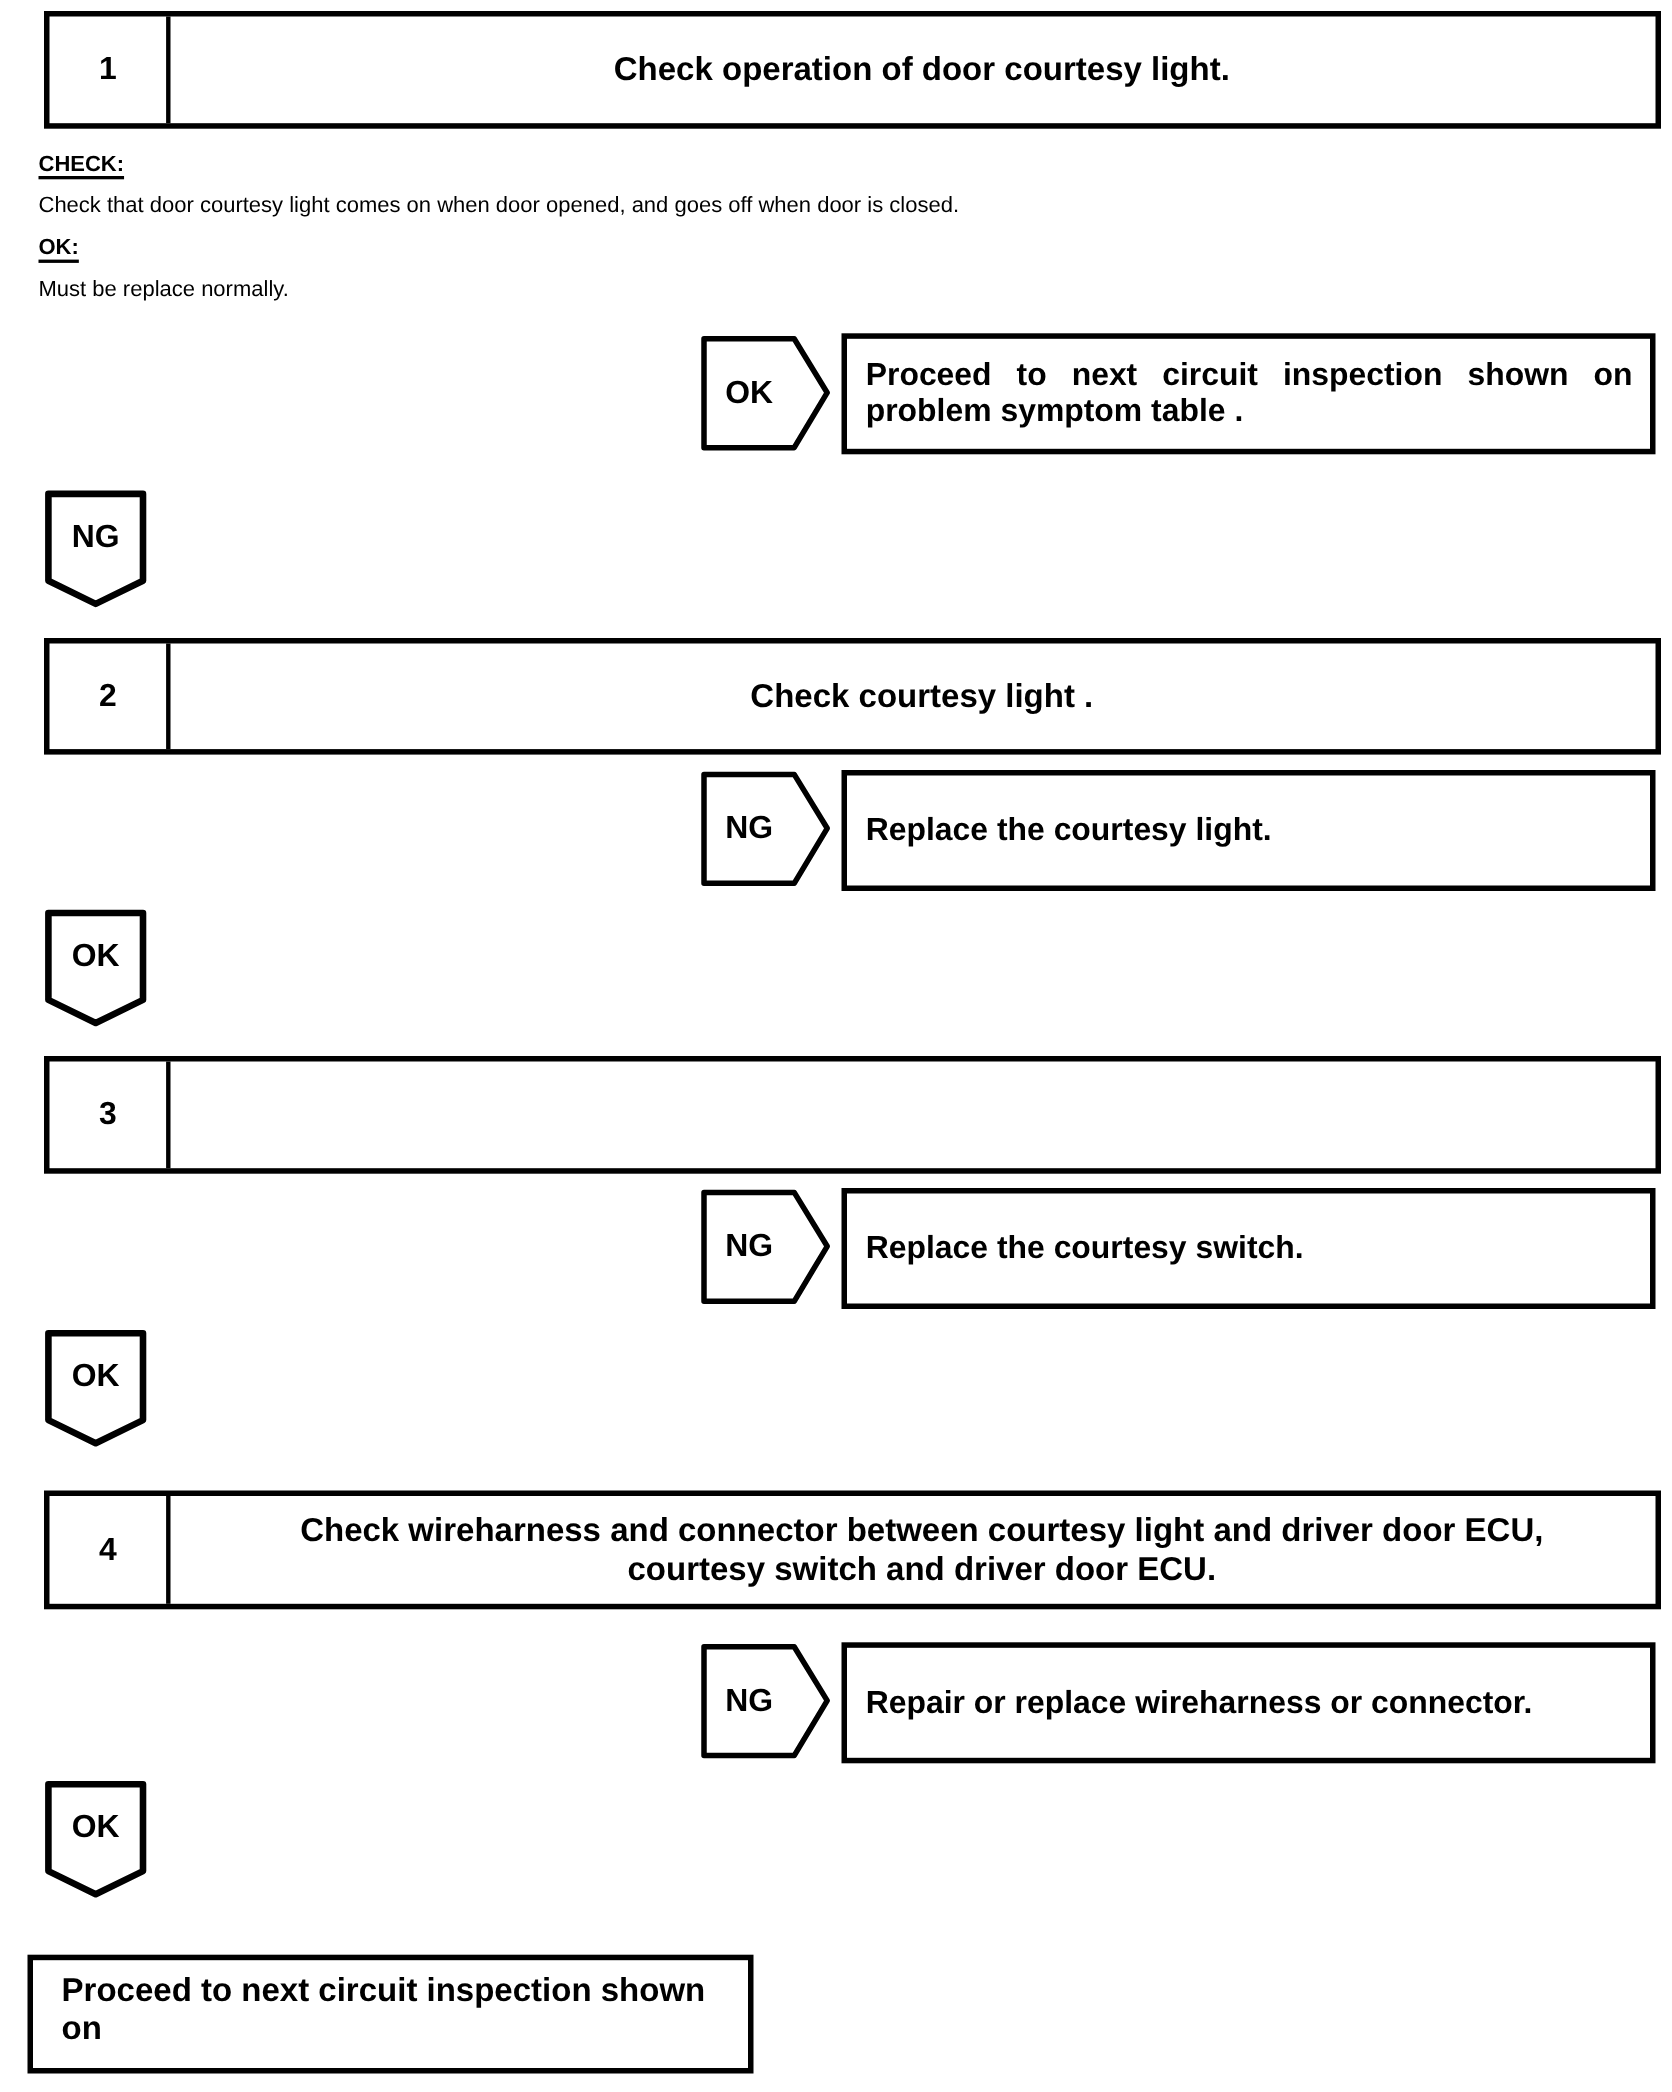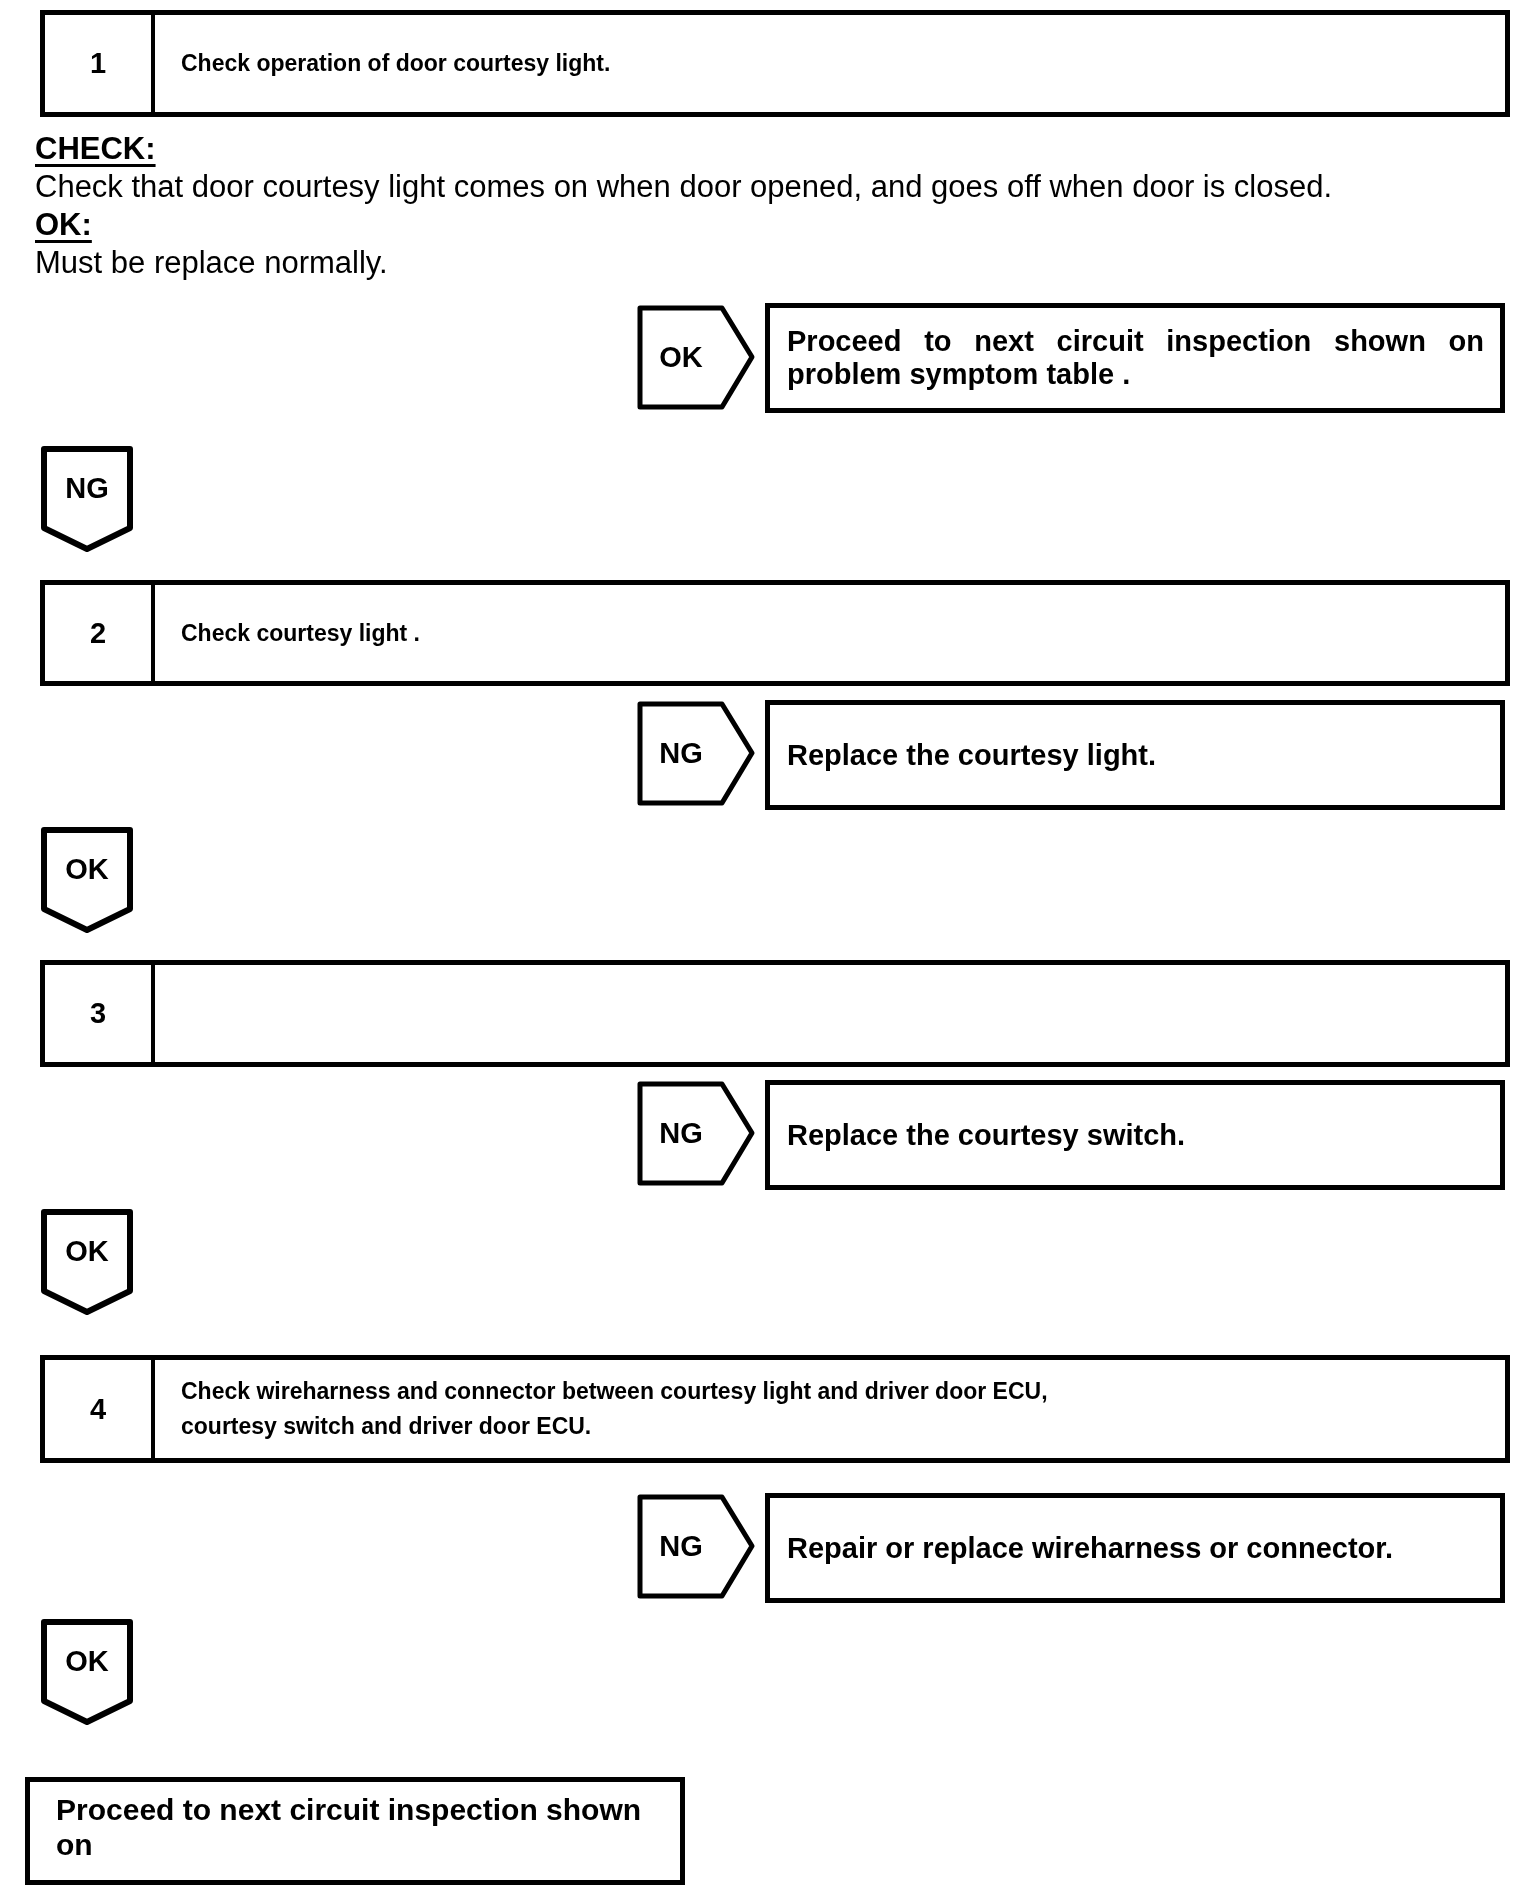--- a/index.html
+++ b/index.html
@@ -15,25 +15,25 @@
     box-sizing:border-box; display:flex;
   }
   .step-num {
     flex:none; width:106px; border-right:4px solid #000;
     display:flex; align-items:center; justify-content:center;
     font-weight:bold; font-size:29px;
   }
   .step-title {
     flex:1; display:flex; flex-direction:column; justify-content:center;
     padding-left:26px; padding-right:10px;
-    font-weight:bold; font-size:23px; line-height:35px;
+    font-weight:bold; font-size:30px; line-height:35px;align-items:center;
   }
   .check-section {
     position:absolute; left:35px; top:130px; width:1460px;
-    font-size:31px; line-height:38px;
+    font-size:20px; line-height:38px;
   }
   .hdr {
     font-weight:bold; text-decoration:underline;
     text-decoration-thickness:3px; text-underline-offset:5px;
   }
   .tag { position:absolute; width:118px; height:105px; }
   .tag svg { position:absolute; left:0; top:0; }
   .tag .lbl {
     position:absolute; left:0; top:0; width:88px; height:105px;
     display:flex; align-items:center; justify-content:center;

